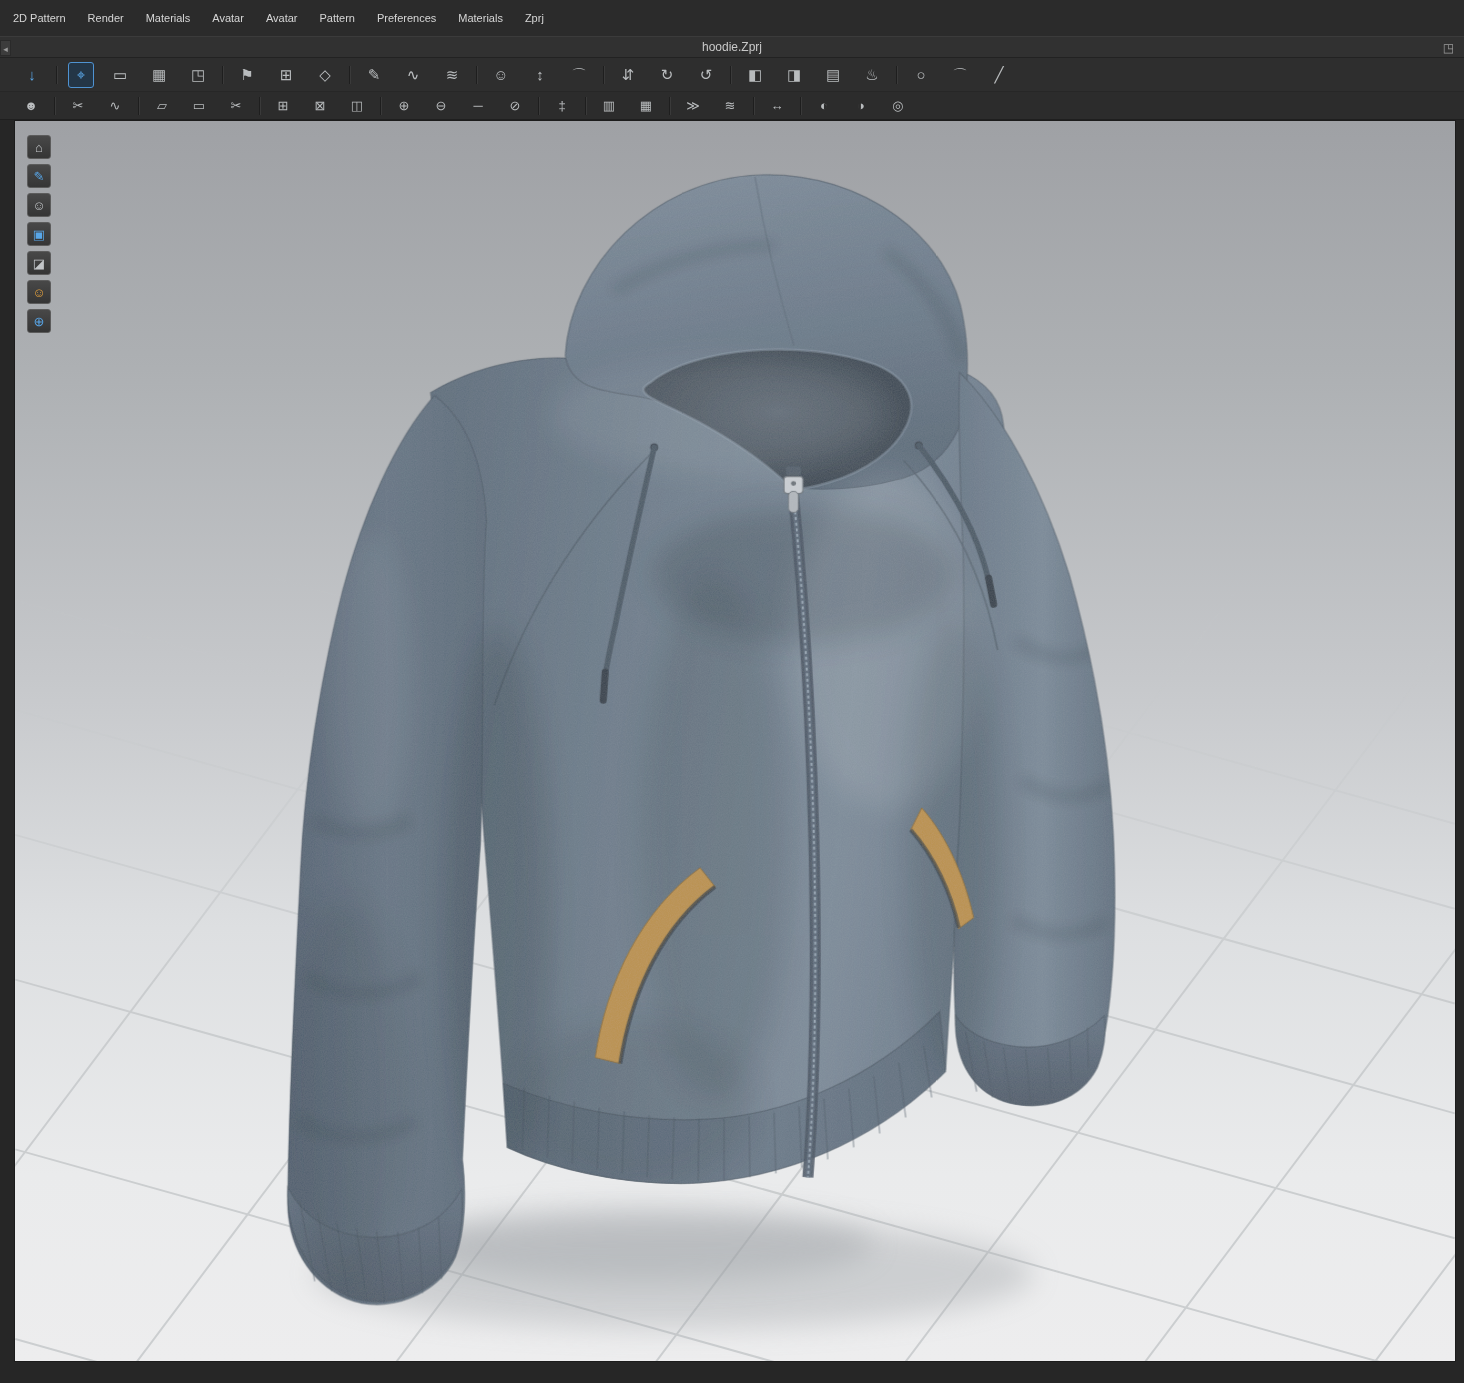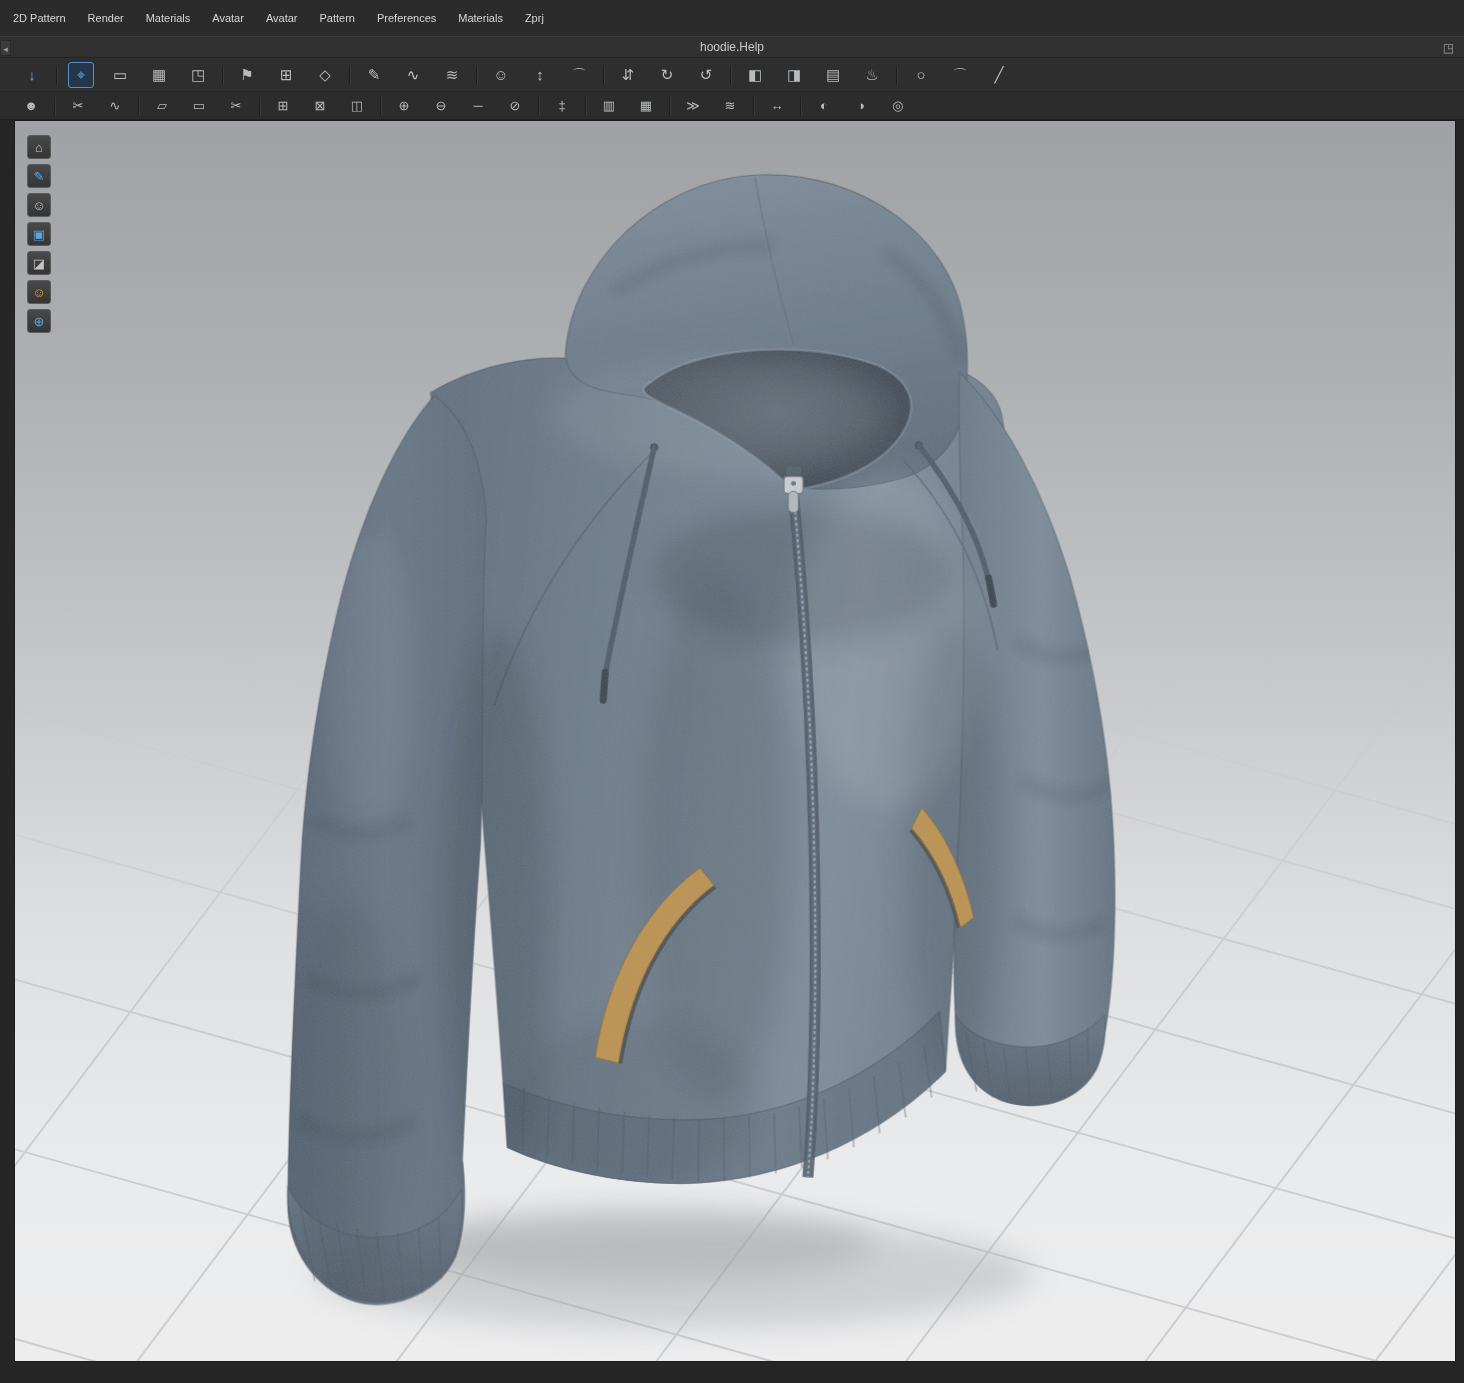--- a/index.html
+++ b/index.html
@@ -77,21 +77,21 @@
     <div class="menu-item">Avatar</div>
     <div class="menu-item">Avatar</div>
     <div class="menu-item">Pattern</div>
     <div class="menu-item">Preferences</div>
     <div class="menu-item">Materials</div>
     <div class="menu-item">Zprj</div>
   </nav>
 
 <div class="titlebar">
   <div class="collapse">◂</div>
-  <div class="title">hoodie.Help</div>
+  <div class="title">hoodie.Zprj</div>
   <div class="floatico">◳</div>
 </div>
 
 <div class="toolbar tb1">
     <div class="tb-group">
       <button class="tb-btn accent">↓</button>
     </div>
     <div class="tb-sep"></div>
     <div class="tb-group">
       <button class="tb-btn active accent">⌖</button>

